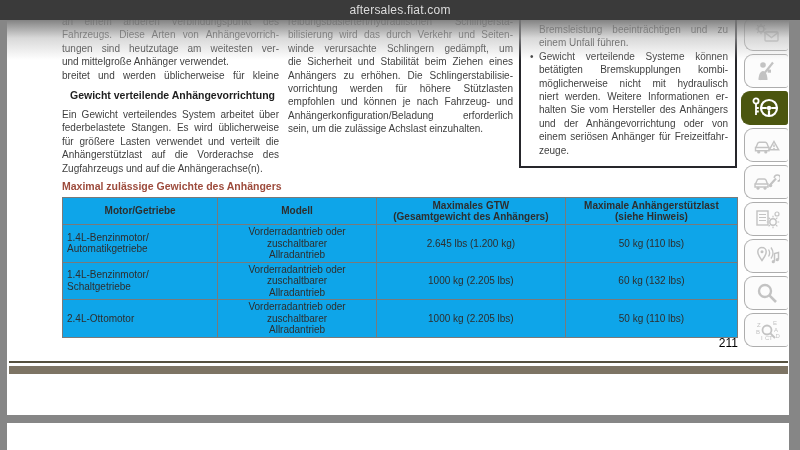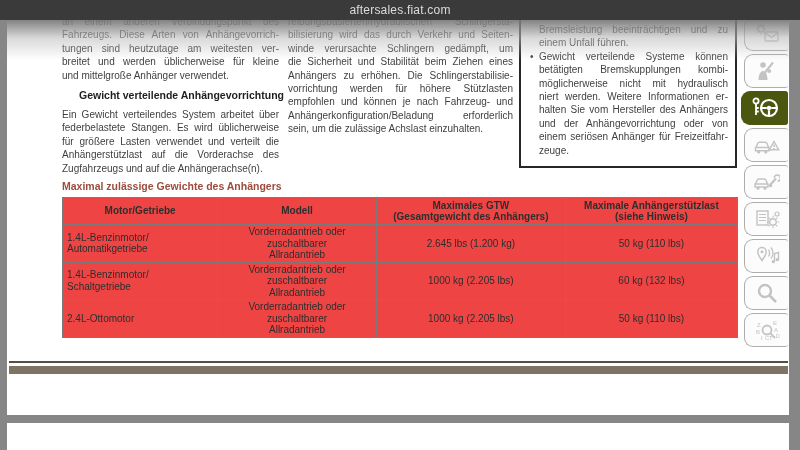--- a/index.html
+++ b/index.html
@@ -17,43 +17,43 @@
 
   
   .top-fade{position:absolute;left:7px;top:20px;width:782px;height:40px;z-index:6;pointer-events:none;
     background:linear-gradient(to bottom,rgba(120,120,120,.92),rgba(185,185,185,.55) 45%,rgba(255,255,255,0) 100%);}
 
   
   .col{position:absolute;z-index:2;}
   .line{font-size:10px;line-height:13.4px;height:13.4px;color:#3f3f3f;overflow:visible;}
   .jl{text-align:justify;text-align-last:justify;}
   .jl-end{text-align:left;text-align-last:left;}
-  .col-heading{margin:7px 17px;font-weight:bold;font-size:10.5px;color:#1e1e1e;white-space:nowrap;}
+  .col-heading{margin:7px 8px;font-weight:bold;font-size:10.5px;color:#1e1e1e;white-space:nowrap;}
   .red-heading{position:absolute;left:62px;top:180px;z-index:2;font-weight:bold;font-size:10.5px;
                color:#9d4b3c;white-space:nowrap;}
 
   
   .warnbox{position:absolute;left:519px;top:14px;width:218px;height:154px;z-index:2;
            border:2px solid #26262b;box-sizing:border-box;padding:7px 7px 0 9px;background:#fff;}
   .warnbox .bullet-para{position:relative;padding-left:9px;}
   .warnbox .cont{padding-left:9px;}
   .warnbox .bullet{position:absolute;left:0;top:0;font-size:10px;line-height:13.4px;color:#3f3f3f;}
 
   
   .gtw-table{position:absolute;left:62px;top:197px;z-index:2;width:676px;border-collapse:collapse;
-             table-layout:fixed;font-size:10px;color:#2e2e2e;background:#ef4444;}
+             table-layout:fixed;font-size:10px;color:#2e2e2e;background:#0ea5e9;}
   .gtw-table th,.gtw-table td{border:1px solid #7a7a7a;white-space:pre-line;text-align:center;
              vertical-align:middle;padding:1px 3px;line-height:11.5px;}
   .gtw-table th{font-weight:bold;height:24px;}
   .gtw-table td{height:26px;}
   .gtw-table td.cl{text-align:left;padding-left:4px;}
 
   
   .pagenum{position:absolute;left:690px;top:336px;width:48px;z-index:2;text-align:right;
-           font-size:12px;color:#ffffff;}
+           font-size:12px;color:#000000;}
   .foot-line{position:absolute;left:9px;top:361px;width:779px;height:2px;background:#56513f;z-index:2;}
   .foot-bar{position:absolute;left:9px;top:366px;width:779px;height:8px;background:#7d7464;z-index:2;}
 
   
   .tab{position:absolute;left:744px;width:44px;height:34px;z-index:4;background:#fcfcfc;
        border:1px solid #adadad;border-right:none;border-radius:9px 3px 3px 9px;box-sizing:border-box;
        display:flex;align-items:center;justify-content:center;color:#c3c3c3;cursor:pointer;}
   .tab.active{left:741px;width:47px;background:#4b560f;border-color:#4b560f;color:#ffffff;}
   .tab svg{display:block;}
   .tab svg text{font-family:"Liberation Sans",sans-serif;}
@@ -63,22 +63,22 @@
 
 <div id="screen">
 
   <div class="page1"></div>
   <div class="page2"></div>
 
   <div class="col" style="left:62px;top:15px;width:217px;">
     <div class="line jl">an einem anderen Verbindungspunkt des</div>
     <div class="line jl">Fahrzeugs. Diese Arten von Anhängevorrich-</div>
     <div class="line jl">tungen sind heutzutage am weitesten ver-</div>
+    <div class="line jl-end">und mittelgroße Anhänger verwendet.</div>
     <div class="line jl">breitet und werden üblicherweise für kleine</div>
-    <div class="line jl-end">und mittelgroße Anhänger verwendet.</div>
     <div class="col-heading">Gewicht verteilende Anhängevorrichtung</div>
     <div class="line jl">Ein Gewicht verteilendes System arbeitet über</div>
     <div class="line jl">federbelastete Stangen. Es wird üblicherweise</div>
     <div class="line jl">für größere Lasten verwendet und verteilt die</div>
     <div class="line jl">Anhängerstützlast auf die Vorderachse des</div>
     <div class="line jl-end">Zugfahrzeugs und auf die Anhängerachse(n).</div>
   </div>
 
   <div class="col" style="left:288px;top:15px;width:225px;">
     <div class="line jl">reibungsbasierten/hydraulischen Schlingersta-</div>

